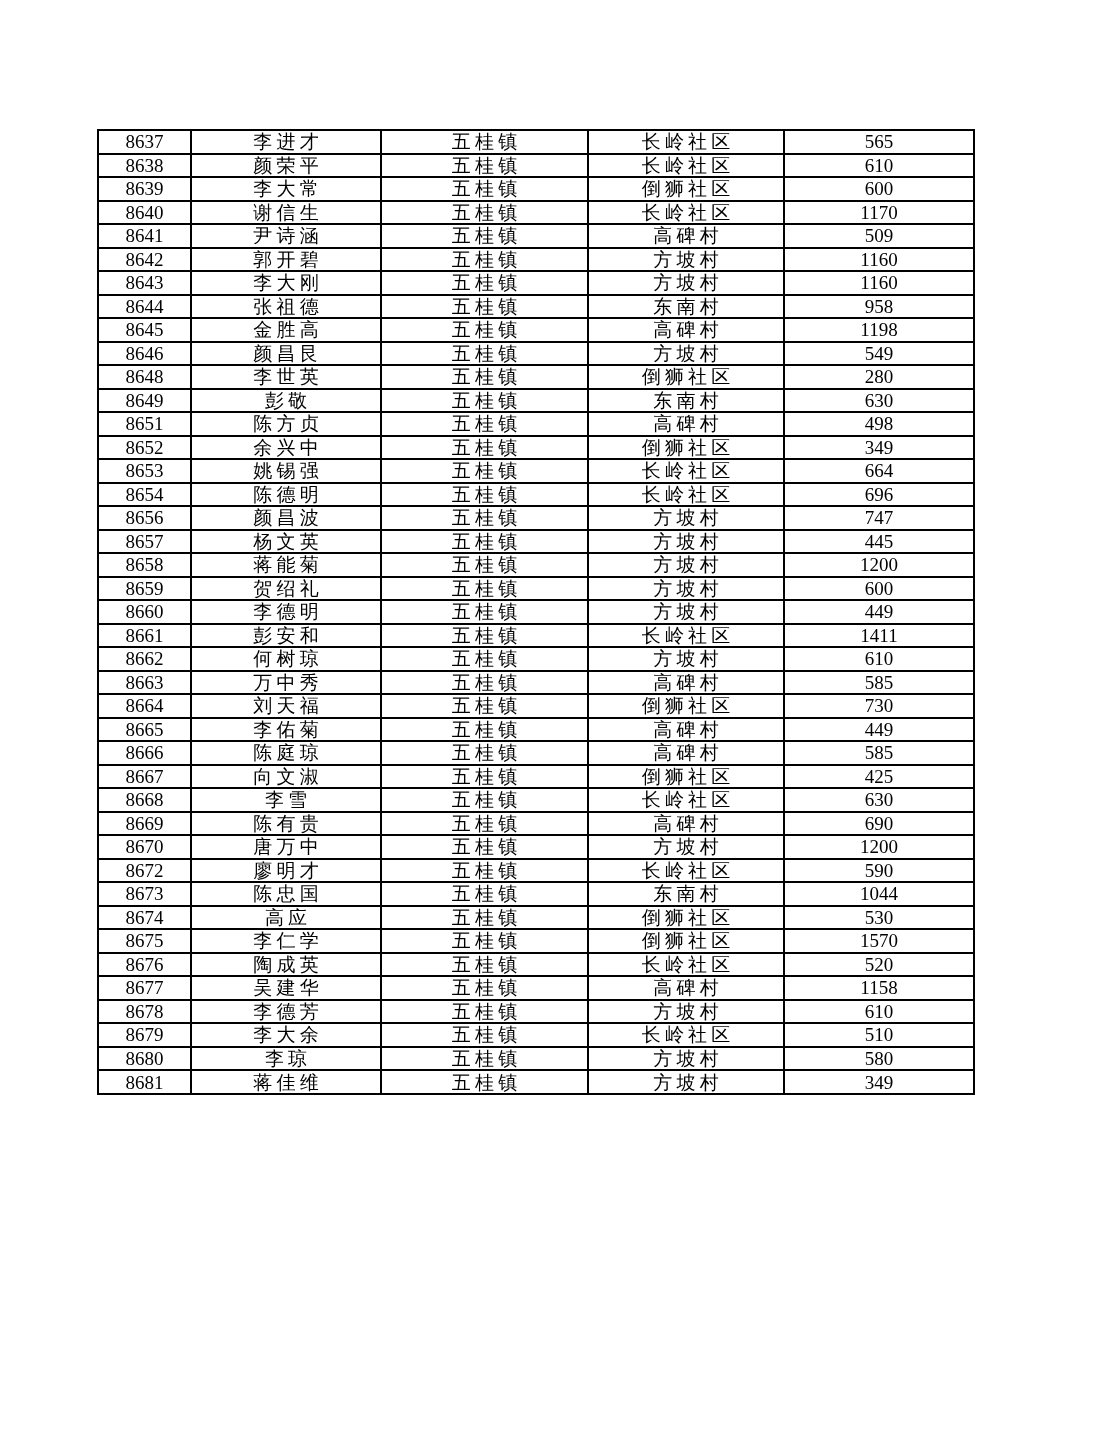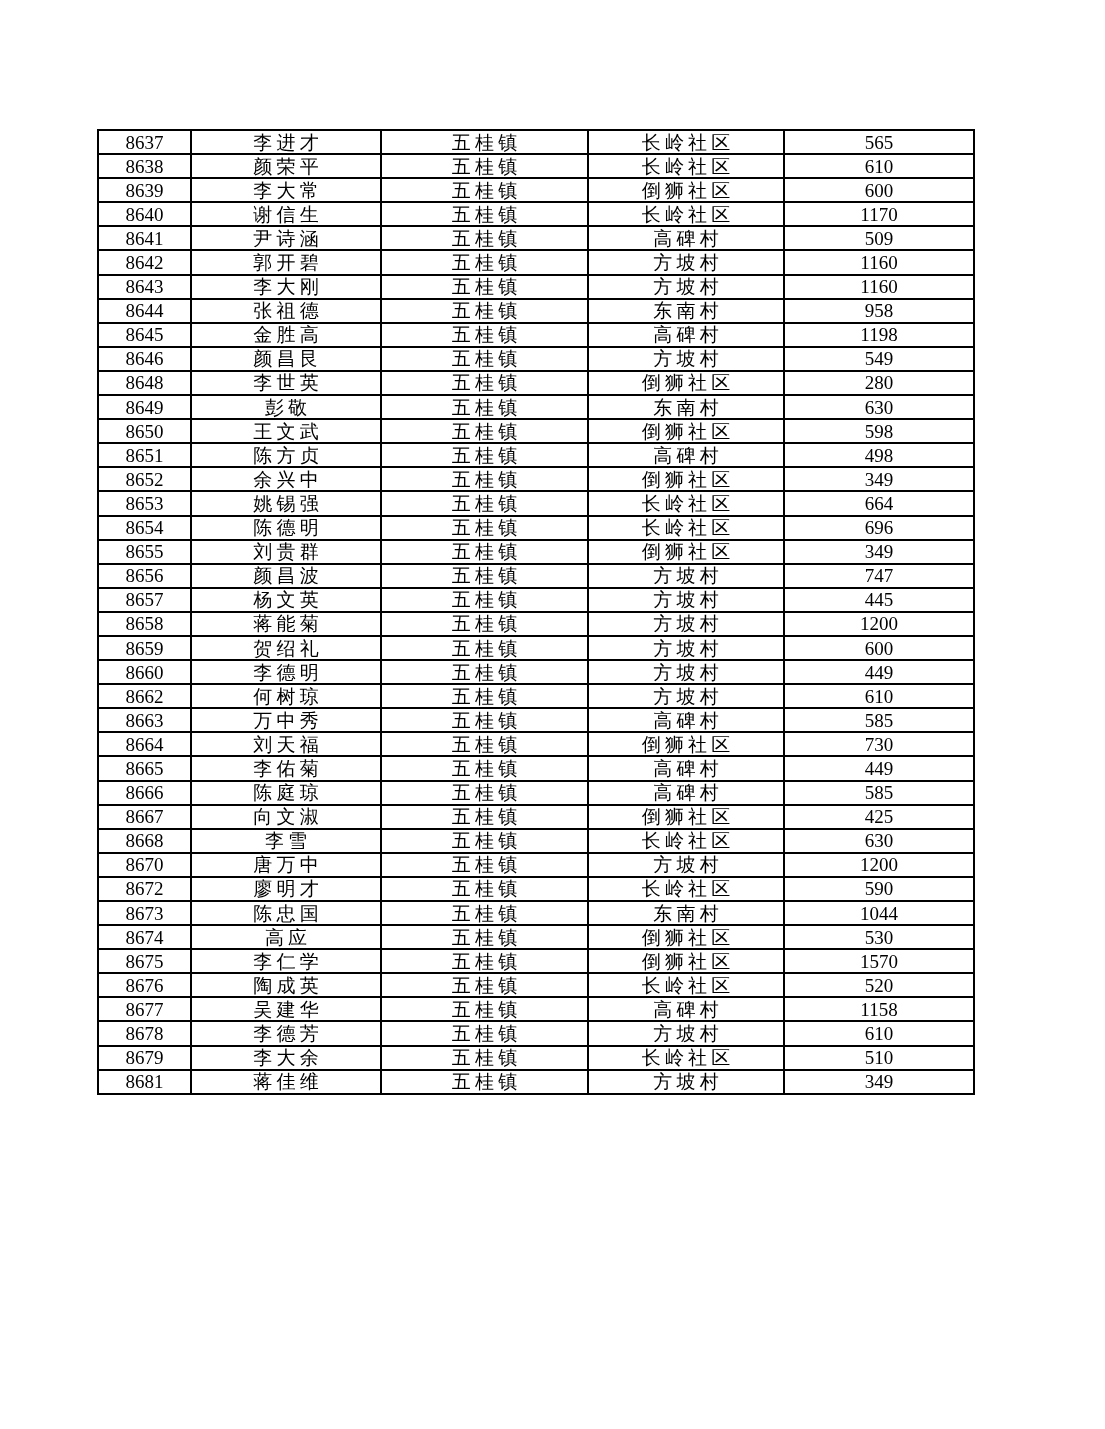--- a/index.html
+++ b/index.html
@@ -136,27 +136,20 @@
         <td>280</td>
       </tr>
       <tr>
         <td>8649</td>
         <td>彭敬</td>
         <td>五桂镇</td>
         <td>东南村</td>
         <td>630</td>
       </tr>
       <tr>
-        <td>8650</td>
-        <td>王文武</td>
-        <td>五桂镇</td>
-        <td>倒狮社区</td>
-        <td>598</td>
-      </tr>
-      <tr>
         <td>8651</td>
         <td>陈方贞</td>
         <td>五桂镇</td>
         <td>高碑村</td>
         <td>498</td>
       </tr>
       <tr>
         <td>8652</td>
         <td>余兴中</td>
         <td>五桂镇</td>
@@ -171,27 +164,20 @@
         <td>664</td>
       </tr>
       <tr>
         <td>8654</td>
         <td>陈德明</td>
         <td>五桂镇</td>
         <td>长岭社区</td>
         <td>696</td>
       </tr>
       <tr>
-        <td>8655</td>
-        <td>刘贵群</td>
-        <td>五桂镇</td>
-        <td>倒狮社区</td>
-        <td>349</td>
-      </tr>
-      <tr>
         <td>8656</td>
         <td>颜昌波</td>
         <td>五桂镇</td>
         <td>方坡村</td>
         <td>747</td>
       </tr>
       <tr>
         <td>8657</td>
         <td>杨文英</td>
         <td>五桂镇</td>
@@ -213,20 +199,27 @@
         <td>600</td>
       </tr>
       <tr>
         <td>8660</td>
         <td>李德明</td>
         <td>五桂镇</td>
         <td>方坡村</td>
         <td>449</td>
       </tr>
       <tr>
+        <td>8661</td>
+        <td>彭安和</td>
+        <td>五桂镇</td>
+        <td>长岭社区</td>
+        <td>1411</td>
+      </tr>
+      <tr>
         <td>8662</td>
         <td>何树琼</td>
         <td>五桂镇</td>
         <td>方坡村</td>
         <td>610</td>
       </tr>
       <tr>
         <td>8663</td>
         <td>万中秀</td>
         <td>五桂镇</td>
@@ -262,20 +255,27 @@
         <td>425</td>
       </tr>
       <tr>
         <td>8668</td>
         <td>李雪</td>
         <td>五桂镇</td>
         <td>长岭社区</td>
         <td>630</td>
       </tr>
       <tr>
+        <td>8669</td>
+        <td>陈有贵</td>
+        <td>五桂镇</td>
+        <td>高碑村</td>
+        <td>690</td>
+      </tr>
+      <tr>
         <td>8670</td>
         <td>唐万中</td>
         <td>五桂镇</td>
         <td>方坡村</td>
         <td>1200</td>
       </tr>
       <tr>
         <td>8672</td>
         <td>廖明才</td>
         <td>五桂镇</td>
@@ -323,20 +323,27 @@
         <td>五桂镇</td>
         <td>方坡村</td>
         <td>610</td>
       </tr>
       <tr>
         <td>8679</td>
         <td>李大余</td>
         <td>五桂镇</td>
         <td>长岭社区</td>
         <td>510</td>
+      </tr>
+      <tr>
+        <td>8680</td>
+        <td>李琼</td>
+        <td>五桂镇</td>
+        <td>方坡村</td>
+        <td>580</td>
       </tr>
       <tr>
         <td>8681</td>
         <td>蒋佳维</td>
         <td>五桂镇</td>
         <td>方坡村</td>
         <td>349</td>
       </tr>
     </tbody>
 </table>

